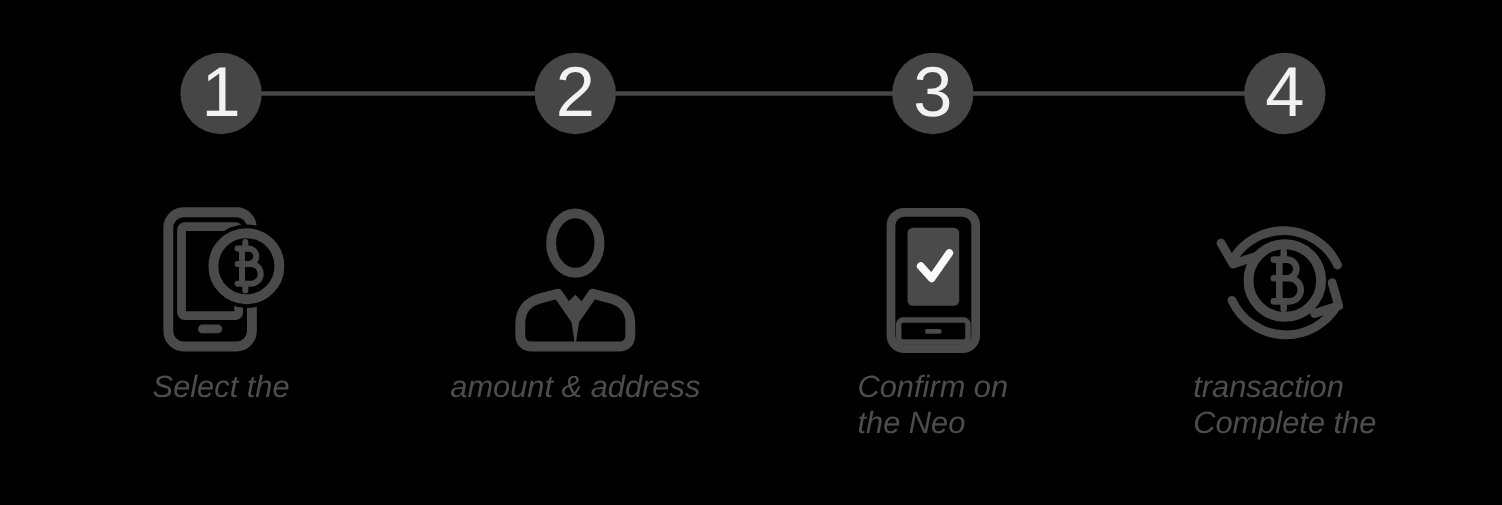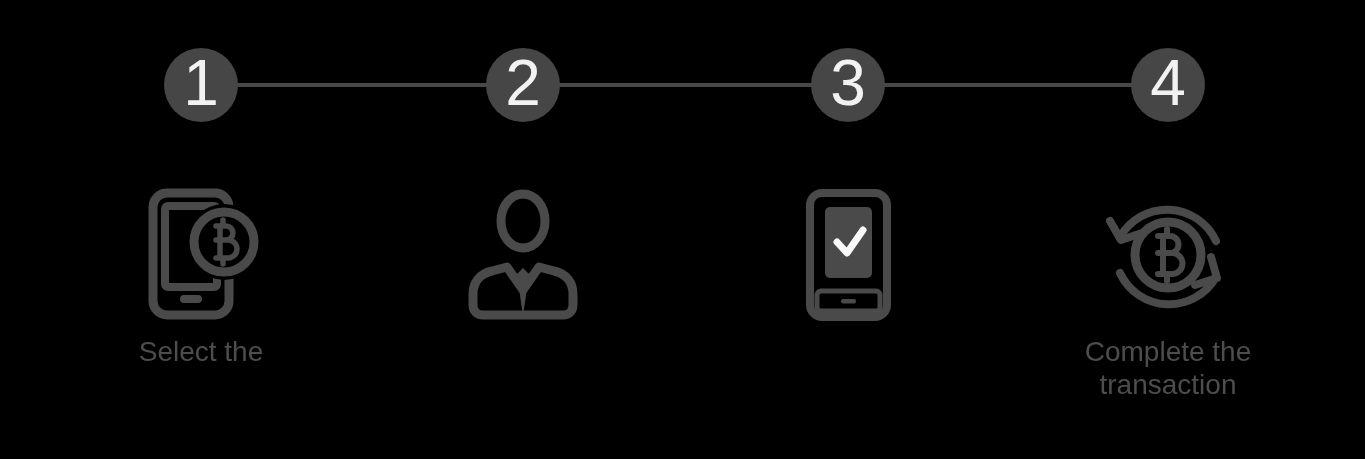--- a/index.html
+++ b/index.html
@@ -53,24 +53,25 @@
   }
   .icon-wrap {
     margin-top: 63px;
     height: 140px;
     display: flex;
     justify-content: center;
   }
   .icon-wrap svg { display: block; }
   .label {
     margin-top: 10px;
-    text-align: center;
+    text-align: left;
     color: #4d4d4d;
     font-size: 28px;
     line-height: 33px;
+    font-style: italic;
   }
   .label span { display: block; }
 </style>
 </head>
 <body>
 
 <div class="canvas">
 
   <div class="connector"></div>
 
@@ -103,53 +104,58 @@
       <svg width="140" height="140" viewBox="0 0 140 140">
         <g fill="none" stroke="#4a4a4a" stroke-width="9" stroke-linejoin="round">
           <ellipse cx="70" cy="36" rx="22" ry="27"></ellipse>
           <path d="M54 82 L70 105 L86 82 L101 86 C114 89 120 98 120 109 L120 120 C120 126 116 130 110 130 L30 130 C24 130 20 126 20 120 L20 109 C20 98 26 89 39 86 Z"></path>
         </g>
         <polygon points="70,83 62,91 70,100 78,91" fill="#4a4a4a"></polygon>
         <polygon points="65,97 70,131 75,97" fill="#4a4a4a"></polygon>
       </svg>
     </div>
     <div class="label">
+      <span>amount &amp; address</span>
     </div>
   </div>
 
   <div class="step step-3">
     <div class="badge">
       <span class="num">3</span>
     </div>
     <div class="icon-wrap">
       <svg width="140" height="140" viewBox="0 0 140 140">
         <rect x="32" y="8" width="77" height="124" rx="12" fill="none" stroke="#4a4a4a" stroke-width="8"></rect>
         <rect x="47" y="22" width="47" height="71" rx="5" fill="#4a4a4a"></rect>
         <path d="M59 57 l10 11 l16 -23" fill="none" stroke="#fafafa" stroke-width="7" stroke-linecap="round" stroke-linejoin="round"></path>
         <rect x="39" y="106" width="63" height="20" rx="4" fill="none" stroke="#4a4a4a" stroke-width="5"></rect>
         <rect x="63" y="114" width="15" height="4.5" rx="2" fill="#4a4a4a"></rect>
       </svg>
+    </div>
+    <div class="label">
+      <span>Confirm on</span>
+      <span>the Neo</span>
     </div>
   </div>
 
   <div class="step step-4">
     <div class="badge">
       <span class="num">4</span>
     </div>
     <div class="icon-wrap">
       <svg width="140" height="140" viewBox="0 0 140 140">
         <circle cx="70" cy="70" r="33" fill="none" stroke="#4a4a4a" stroke-width="9"></circle>
         <path d="M65 51 V89 M60 51 h12 a8 8 0 0 1 0 17 h-12 M60 68 h14 a10 10 0 0 1 0 21 h-14 M69 44 v7 M69 89 v7" fill="none" stroke="#4a4a4a" stroke-width="6" stroke-linecap="round"></path>
         <g fill="none" stroke="#4a4a4a" stroke-width="8" stroke-linecap="round" stroke-linejoin="round">
           <path d="M118 56 A54 54 0 0 0 22 52"></path>
           <path d="M12 36 L23 55 L44 48"></path>
           <path d="M22 88 A54 54 0 0 0 118 92"></path>
           <path d="M97 100 L119 93 L113 72"></path>
         </g>
       </svg>
     </div>
     <div class="label">
+      <span>transaction</span>
       <span>Complete the</span>
-      <span>transaction</span>
     </div>
   </div>
 
 </div>
 
 </body></html>

